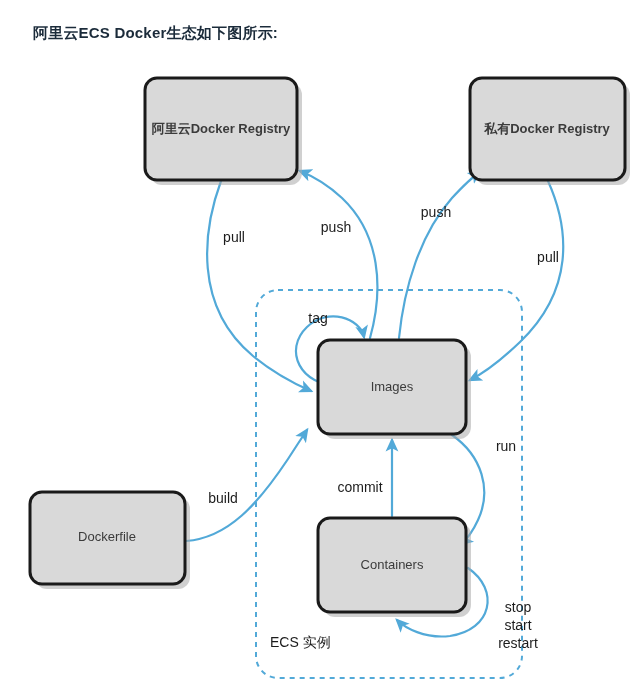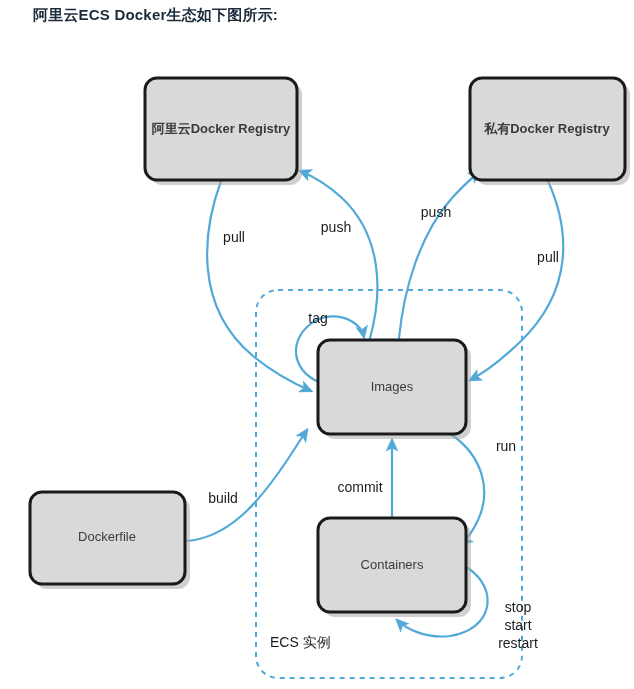--- a/index.html
+++ b/index.html
@@ -11,21 +11,21 @@
     width: 634px;
     height: 689px;
     font-family: "Liberation Sans", "DejaVu Sans", sans-serif;
     color: #222222;
     overflow: hidden;
     position: relative;
   }
   #page-title {
     position: absolute;
     left: 8px;
-    top: 6px;
+    top: 24px;
     font-size: 15px;
     font-weight: bold;
     color: #1b2b3a;
     letter-spacing: 0.2px;
     white-space: nowrap;
     padding-left: 25px;
   }
   #diagram-wrap {
     position: absolute;
     left: 0;

